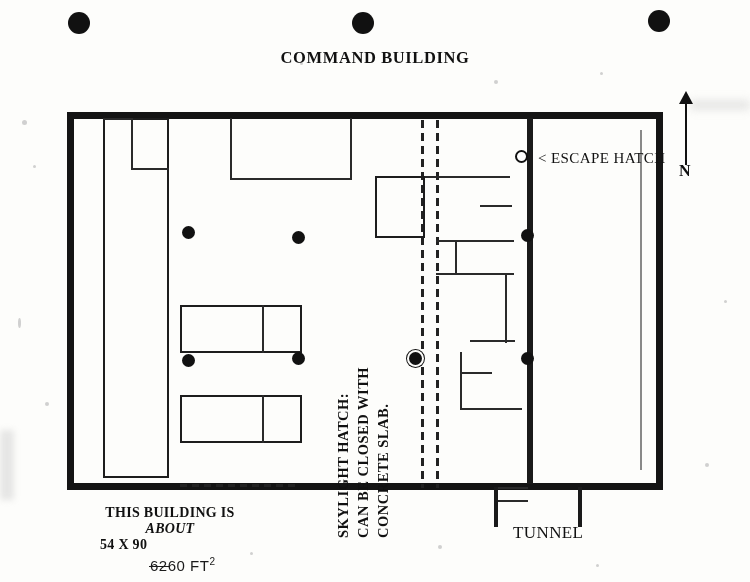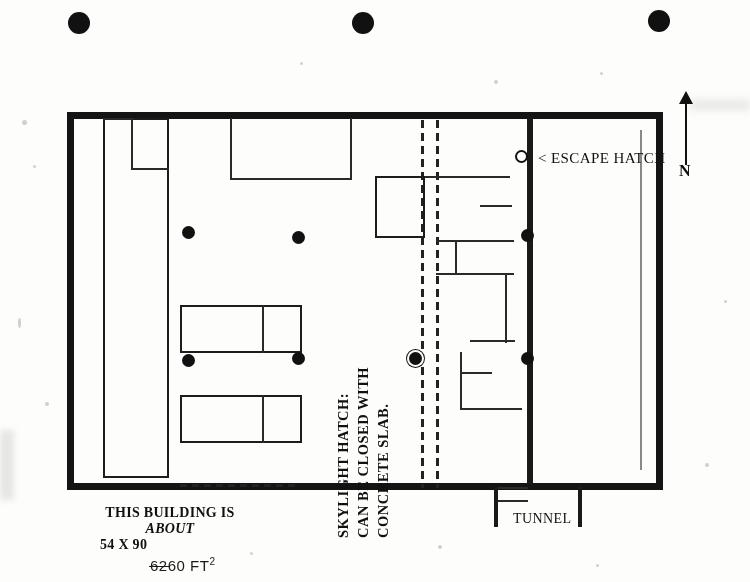--- a/index.html
+++ b/index.html
@@ -109,21 +109,22 @@
     font-family: "Liberation Serif", serif;
     font-weight: 400;
     font-size: 14px;
     letter-spacing: .4px;
     white-space: nowrap;
   }
   .label-escape {
     font-size: 15px;
   }
   .label-tunnel {
-    font-size: 14px;
+    font-size: 17px;
+    margin-top: 12px;
   }
   .vert-label {
     position: absolute;
     font-family: "Liberation Serif", serif;
     font-weight: 600;
     font-size: 14.5px;
     letter-spacing: .5px;
     white-space: nowrap;
     transform-origin: 0 0;
     transform: rotate(-90deg);
@@ -203,20 +204,21 @@
   <div class="speck" style="left:494px; top:80px;  width:4px;  height:4px;"></div>
   <div class="speck" style="left:600px; top:72px;  width:3px;  height:3px;"></div>
   <div class="speck" style="left:724px; top:300px; width:3px;  height:3px;"></div>
   <div class="speck" style="left:705px; top:463px; width:4px;  height:4px;"></div>
   <div class="speck" style="left:250px; top:552px; width:3px;  height:3px;"></div>
   <div class="speck" style="left:438px; top:545px; width:4px;  height:4px;"></div>
   <div class="speck" style="left:596px; top:564px; width:3px;  height:3px;"></div>
   <div class="smudge" style="left:0px; top:430px; width:14px; height:70px; filter: blur(3px);"></div>
   <div class="smudge" style="left:690px; top:100px; width:60px; height:10px; filter: blur(4px);"></div>
 
+  <div class="title">COMMAND BUILDING</div>
 
   <div class="building-outline"></div>
 
   <div class="room" style="left:103px; top:118px; width:66px; height:360px;"></div>
   <div class="wall-thin" style="left:103px; top:118px; width:30px; height:2px;"></div>
   <div class="wall-thin" style="left:131px; top:118px; width:2px; height:52px;"></div>
   <div class="wall-thin" style="left:131px; top:168px; width:38px; height:2px;"></div>
 
   <div class="wall-thin" style="left:230px; top:118px; width:2px; height:62px;"></div>
   <div class="wall-thin" style="left:230px; top:178px; width:122px; height:2px;"></div>

